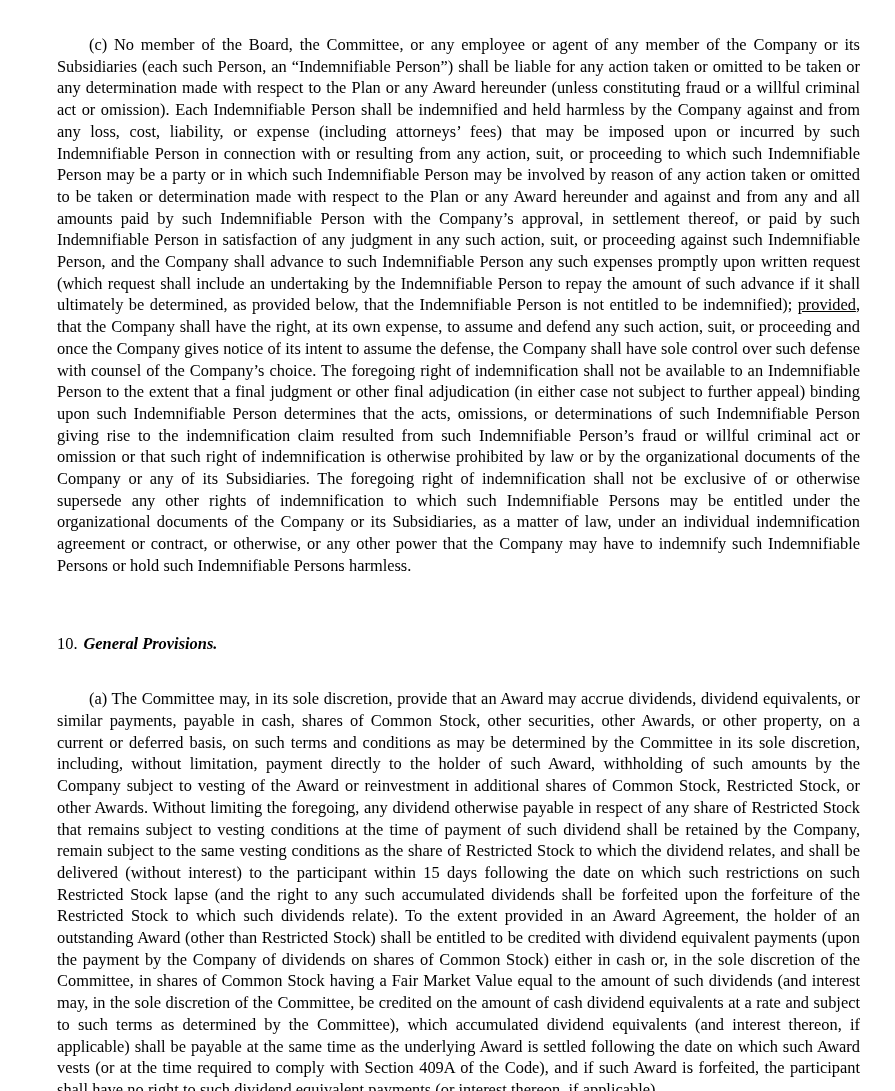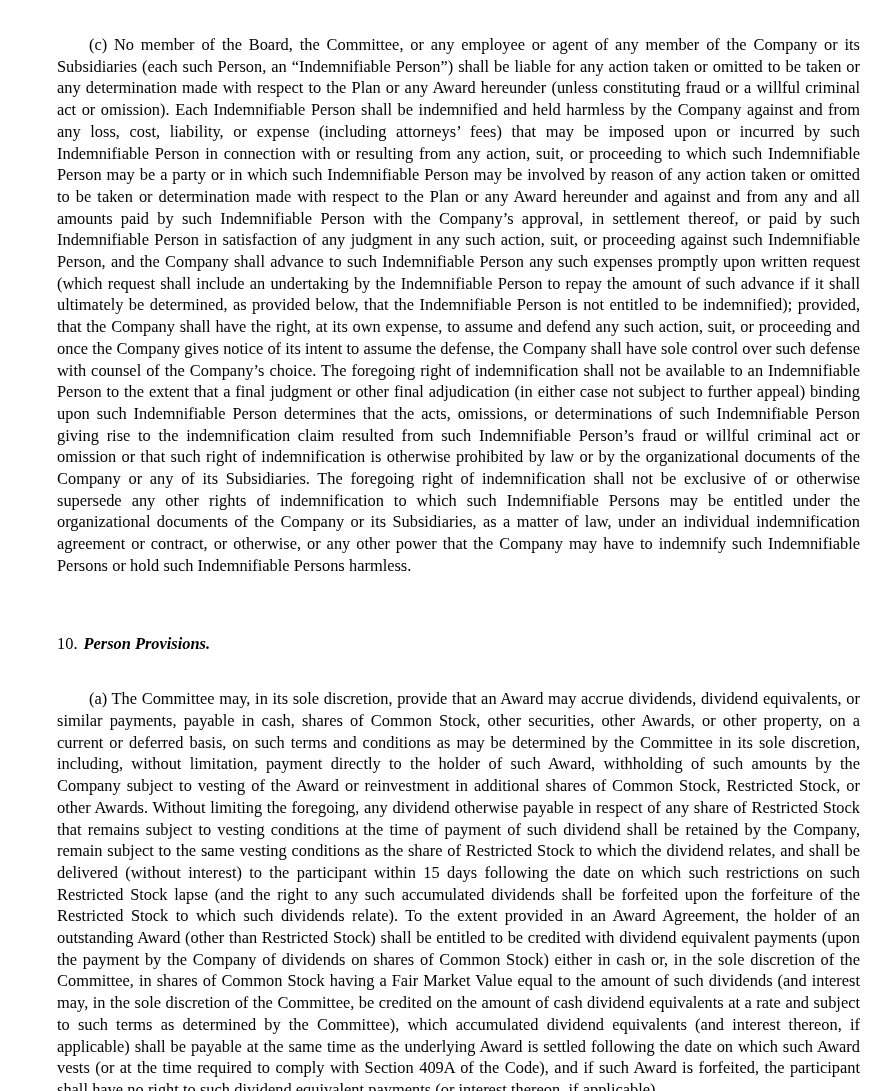--- a/index.html
+++ b/index.html
@@ -55,36 +55,37 @@
     font-weight: normal;
   }
 
   .section-heading .sec-title {
     font-weight: bold;
     font-style: italic;
     margin-left: 6px;
   }
 
   .u {
+    text-decoration: underline;
     margin-top: 20px;
   }
 
   .gap-after-c    { height: 56px; }
   .gap-after-head { height: 34px; }
 </style>
 </head>
 <body>
 
 <div class="page">
   <div class="content">
 
     <p class="body-para"><span>(c) No member of the Board, the Committee, or any employee or agent of any member of the Company or its Subsidiaries (each such Person, an “Indemnifiable Person”) shall be liable for any action taken or omitted to be taken or any determination made with respect to the Plan or any Award hereunder (unless constituting fraud or a willful criminal act or omission). Each Indemnifiable Person shall be indemnified and held harmless by the Company against and from any loss, cost, liability, or expense (including attorneys’ fees) that may be imposed upon or incurred by such Indemnifiable Person in connection with or resulting from any action, suit, or proceeding to which such Indemnifiable Person may be a party or in which such Indemnifiable Person may be involved by reason of any action taken or omitted to be taken or determination made with respect to the Plan or any Award hereunder and against and from any and all amounts paid by such Indemnifiable Person with the Company’s approval, in settlement thereof, or paid by such Indemnifiable Person in satisfaction of any judgment in any such action, suit, or proceeding against such Indemnifiable Person, and the Company shall advance to such Indemnifiable Person any such expenses promptly upon written request (which request shall include an undertaking by the Indemnifiable Person to repay the amount of such advance if it shall ultimately be determined, as provided below, that the Indemnifiable Person is not entitled to be indemnified); </span><span class="u">provided</span><span>, that the Company shall have the right, at its own expense, to assume and defend any such action, suit, or proceeding and once the Company gives notice of its intent to assume the defense, the Company shall have sole control over such defense with counsel of the Company’s choice. The foregoing right of indemnification shall not be available to an Indemnifiable Person to the extent that a final judgment or other final adjudication (in either case not subject to further appeal) binding upon such Indemnifiable Person determines that the acts, omissions, or determinations of such Indemnifiable Person giving rise to the indemnification claim resulted from such Indemnifiable Person’s fraud or willful criminal act or omission or that such right of indemnification is otherwise prohibited by law or by the organizational documents of the Company or any of its Subsidiaries. The foregoing right of indemnification shall not be exclusive of or otherwise supersede any other rights of indemnification to which such Indemnifiable Persons may be entitled under the organizational documents of the Company or its Subsidiaries, as a matter of law, under an individual indemnification agreement or contract, or otherwise, or any other power that the Company may have to indemnify such Indemnifiable Persons or hold such Indemnifiable Persons harmless.</span></p>
 
     <div class="gap-after-c"></div>
 
-    <p class="section-heading"><span class="sec-num">10.</span><span class="sec-title">Person Provisions.</span></p>
+    <p class="section-heading"><span class="sec-num">10.</span><span class="sec-title">General Provisions.</span></p>
 
     <div class="gap-after-head"></div>
 
     <p class="body-para">(a) The Committee may, in its sole discretion, provide that an Award may accrue dividends, dividend equivalents, or similar payments, payable in cash, shares of Common Stock, other securities, other Awards, or other property, on a current or deferred basis, on such terms and conditions as may be determined by the Committee in its sole discretion, including, without limitation, payment directly to the holder of such Award, withholding of such amounts by the Company subject to vesting of the Award or reinvestment in additional shares of Common Stock, Restricted Stock, or other Awards. Without limiting the foregoing, any dividend otherwise payable in respect of any share of Restricted Stock that remains subject to vesting conditions at the time of payment of such dividend shall be retained by the Company, remain subject to the same vesting conditions as the share of Restricted Stock to which the dividend relates, and shall be delivered (without interest) to the participant within 15 days following the date on which such restrictions on such Restricted Stock lapse (and the right to any such accumulated dividends shall be forfeited upon the forfeiture of the Restricted Stock to which such dividends relate). To the extent provided in an Award Agreement, the holder of an outstanding Award (other than Restricted Stock) shall be entitled to be credited with dividend equivalent payments (upon the payment by the Company of dividends on shares of Common Stock) either in cash or, in the sole discretion of the Committee, in shares of Common Stock having a Fair Market Value equal to the amount of such dividends (and interest may, in the sole discretion of the Committee, be credited on the amount of cash dividend equivalents at a rate and subject to such terms as determined by the Committee), which accumulated dividend equivalents (and interest thereon, if applicable) shall be payable at the same time as the underlying Award is settled following the date on which such Award vests (or at the time required to comply with Section 409A of the Code), and if such Award is forfeited, the participant shall have no right to such dividend equivalent payments (or interest thereon, if applicable).</p>
 
   </div>
 </div>
 
 </body></html>

